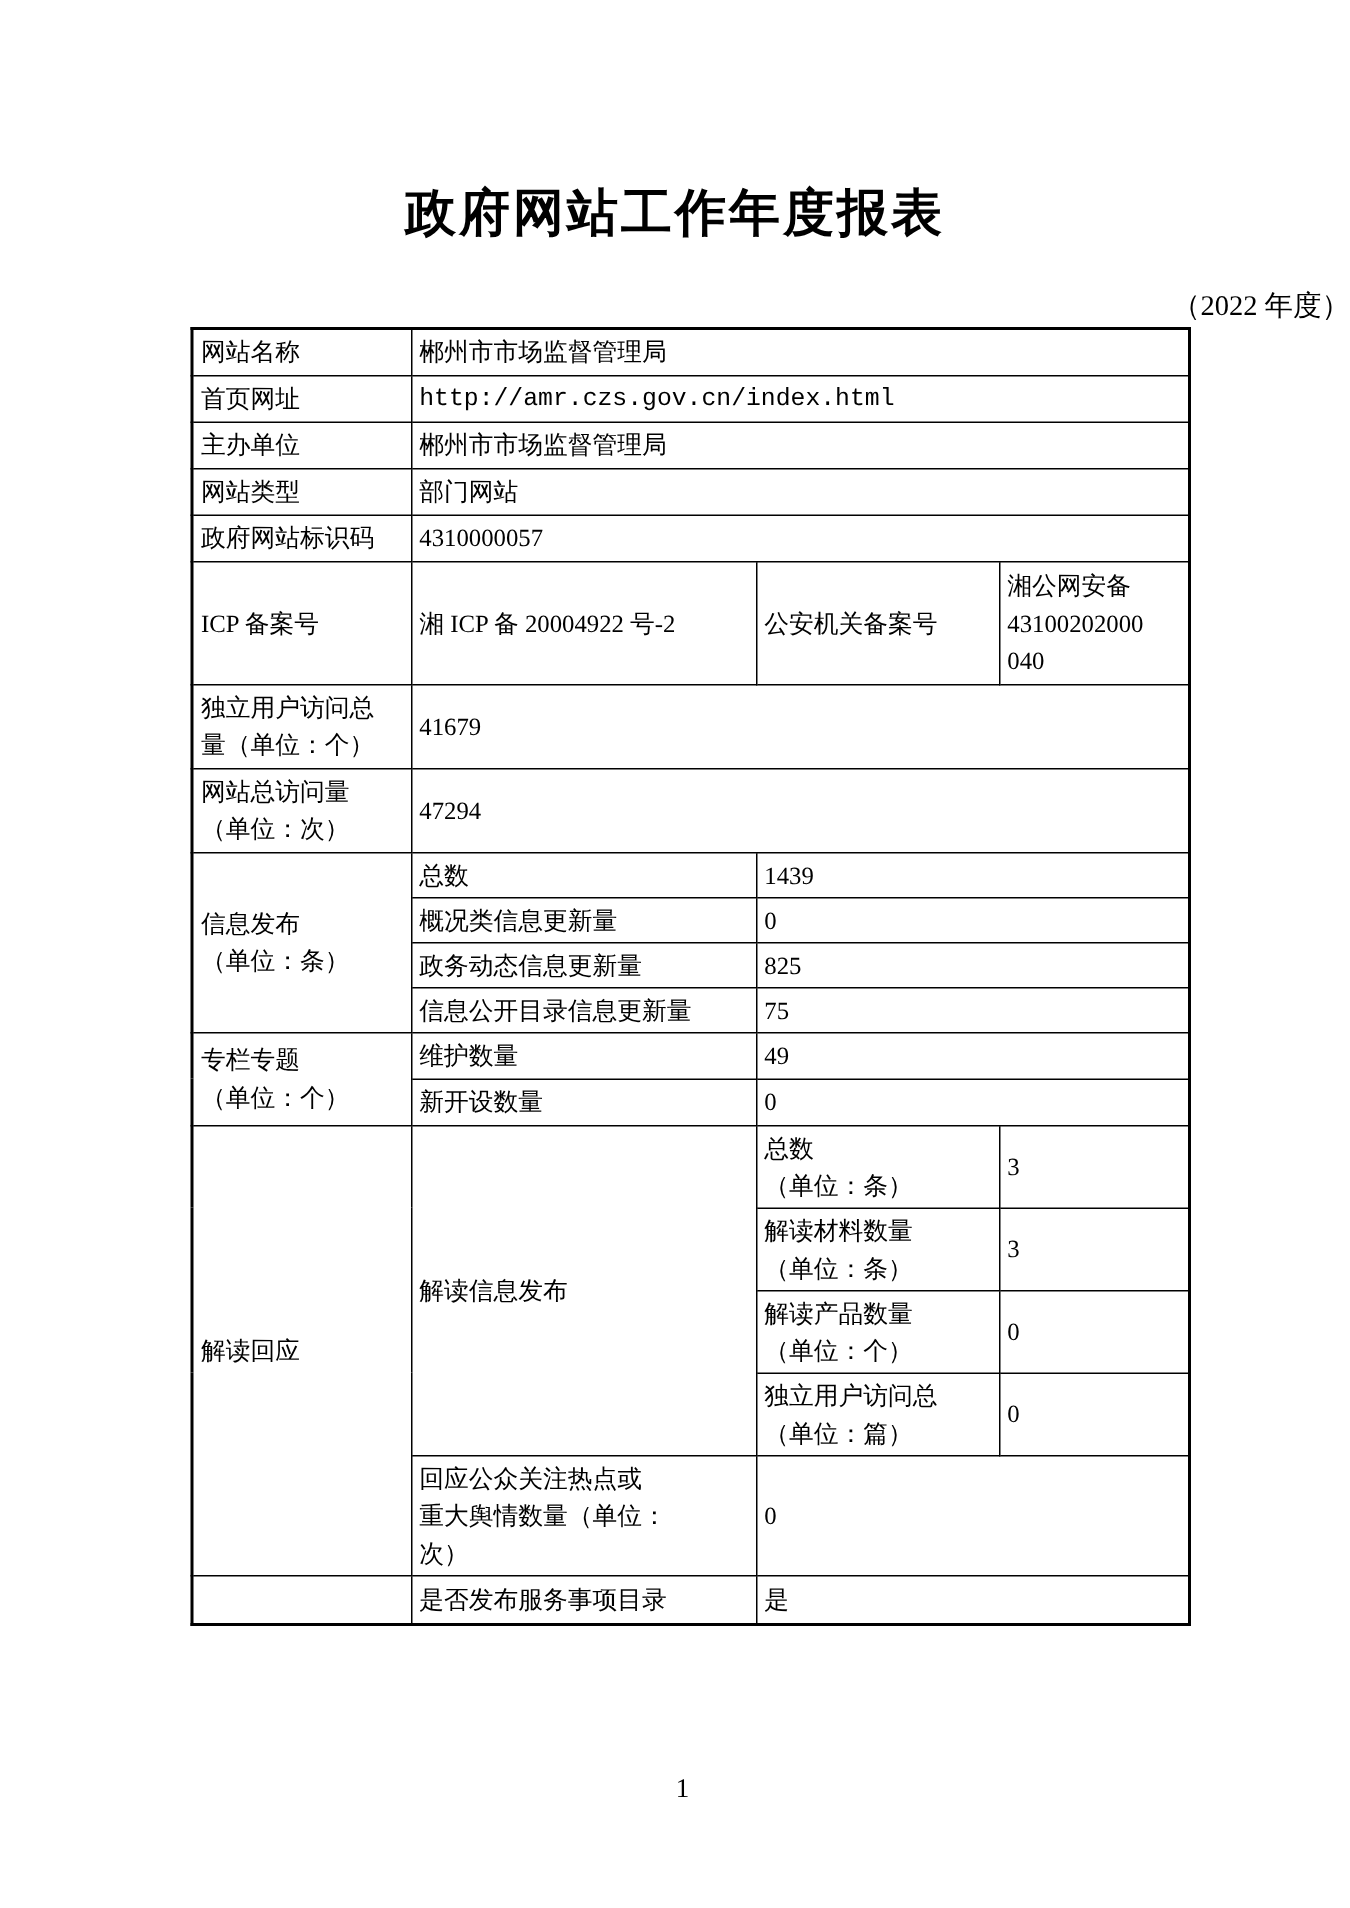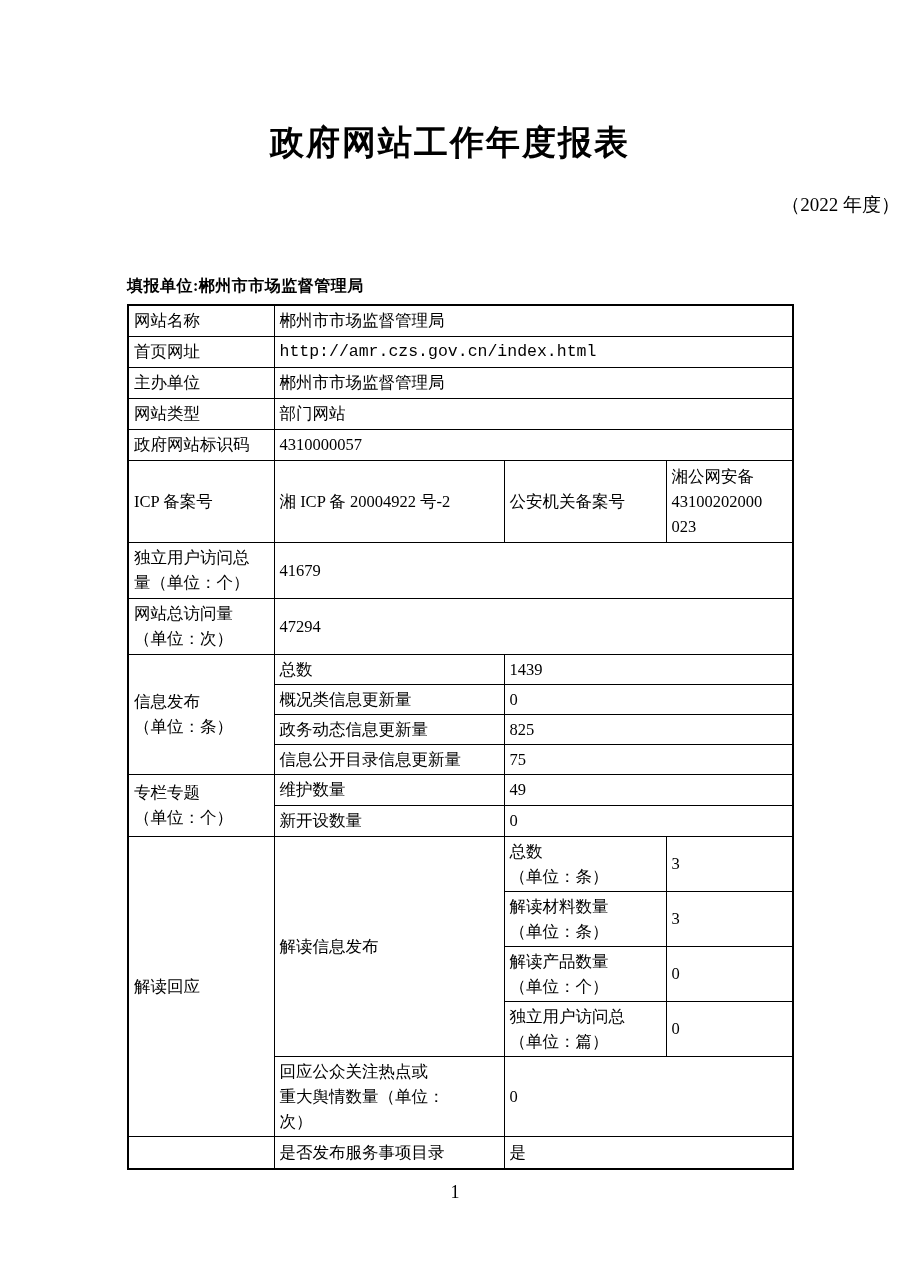--- a/index.html
+++ b/index.html
@@ -69,21 +69,20 @@
     font-size: 18px;
   }
 </style>
 </head>
 <body>
 
 <div class="page">
 
   <div class="doc-title">政府网站工作年度报表</div>
   <div class="doc-subtitle">（2022 年度）</div>
-  <div class="filer-line">填报单位:郴州市市场监督管理局</div>
 
   <table class="report">
     <colgroup>
       <col style="width:146px">
         <col style="width:230px">
         <col style="width:162px">
         <col style="width:127px">
     </colgroup>
     <tbody>
       <tr class="h31">
@@ -105,21 +104,21 @@
       <tr class="h31">
         <td>政府网站标识码</td>
         <td colspan="3" class="num">4310000057</td>
       </tr>
       <tr class="h82">
         <td>ICP 备案号</td>
         <td>湘 ICP 备 20004922 号-2</td>
         <td>公安机关备案号</td>
         <td>湘公网安备
 43100202000
-023</td>
+040</td>
       </tr>
       <tr class="h56">
         <td>独立用户访问总
 量（单位：个）</td>
         <td colspan="3" class="num">41679</td>
       </tr>
       <tr class="h56">
         <td>网站总访问量
 （单位：次）</td>
         <td colspan="3" class="num">47294</td>

